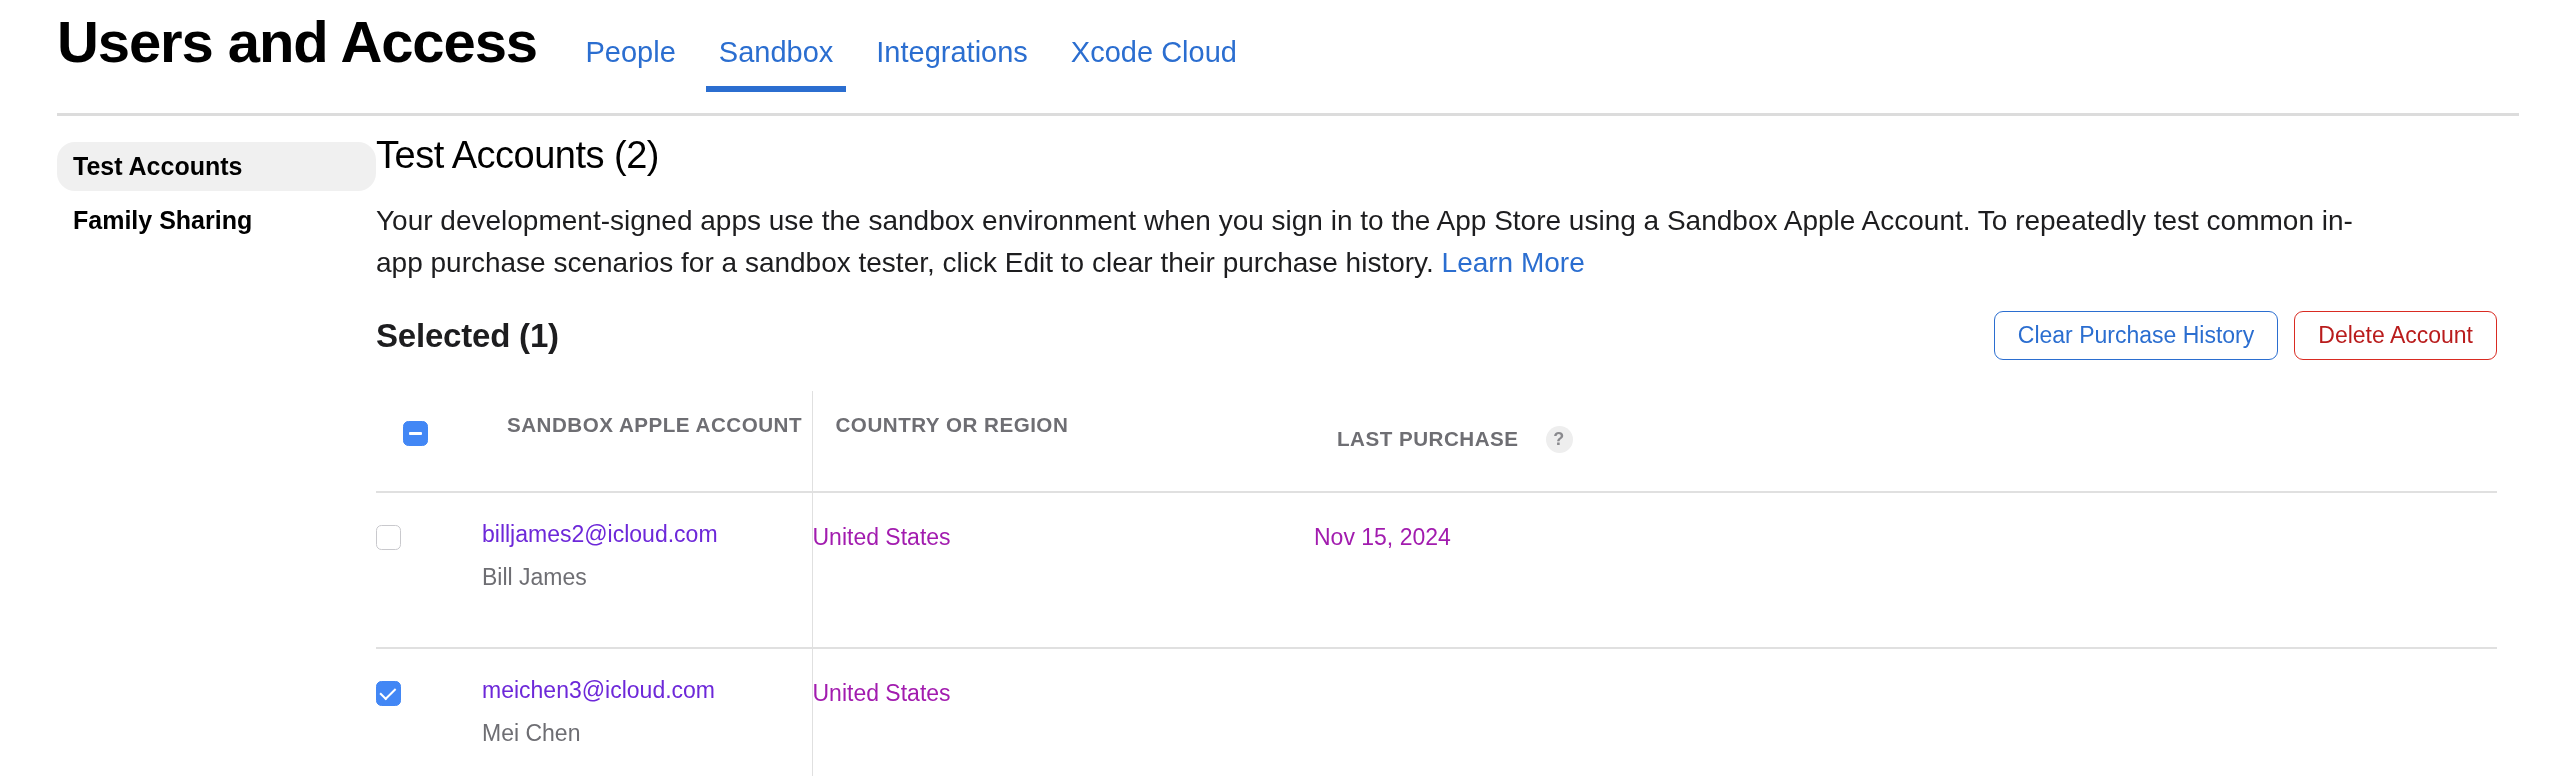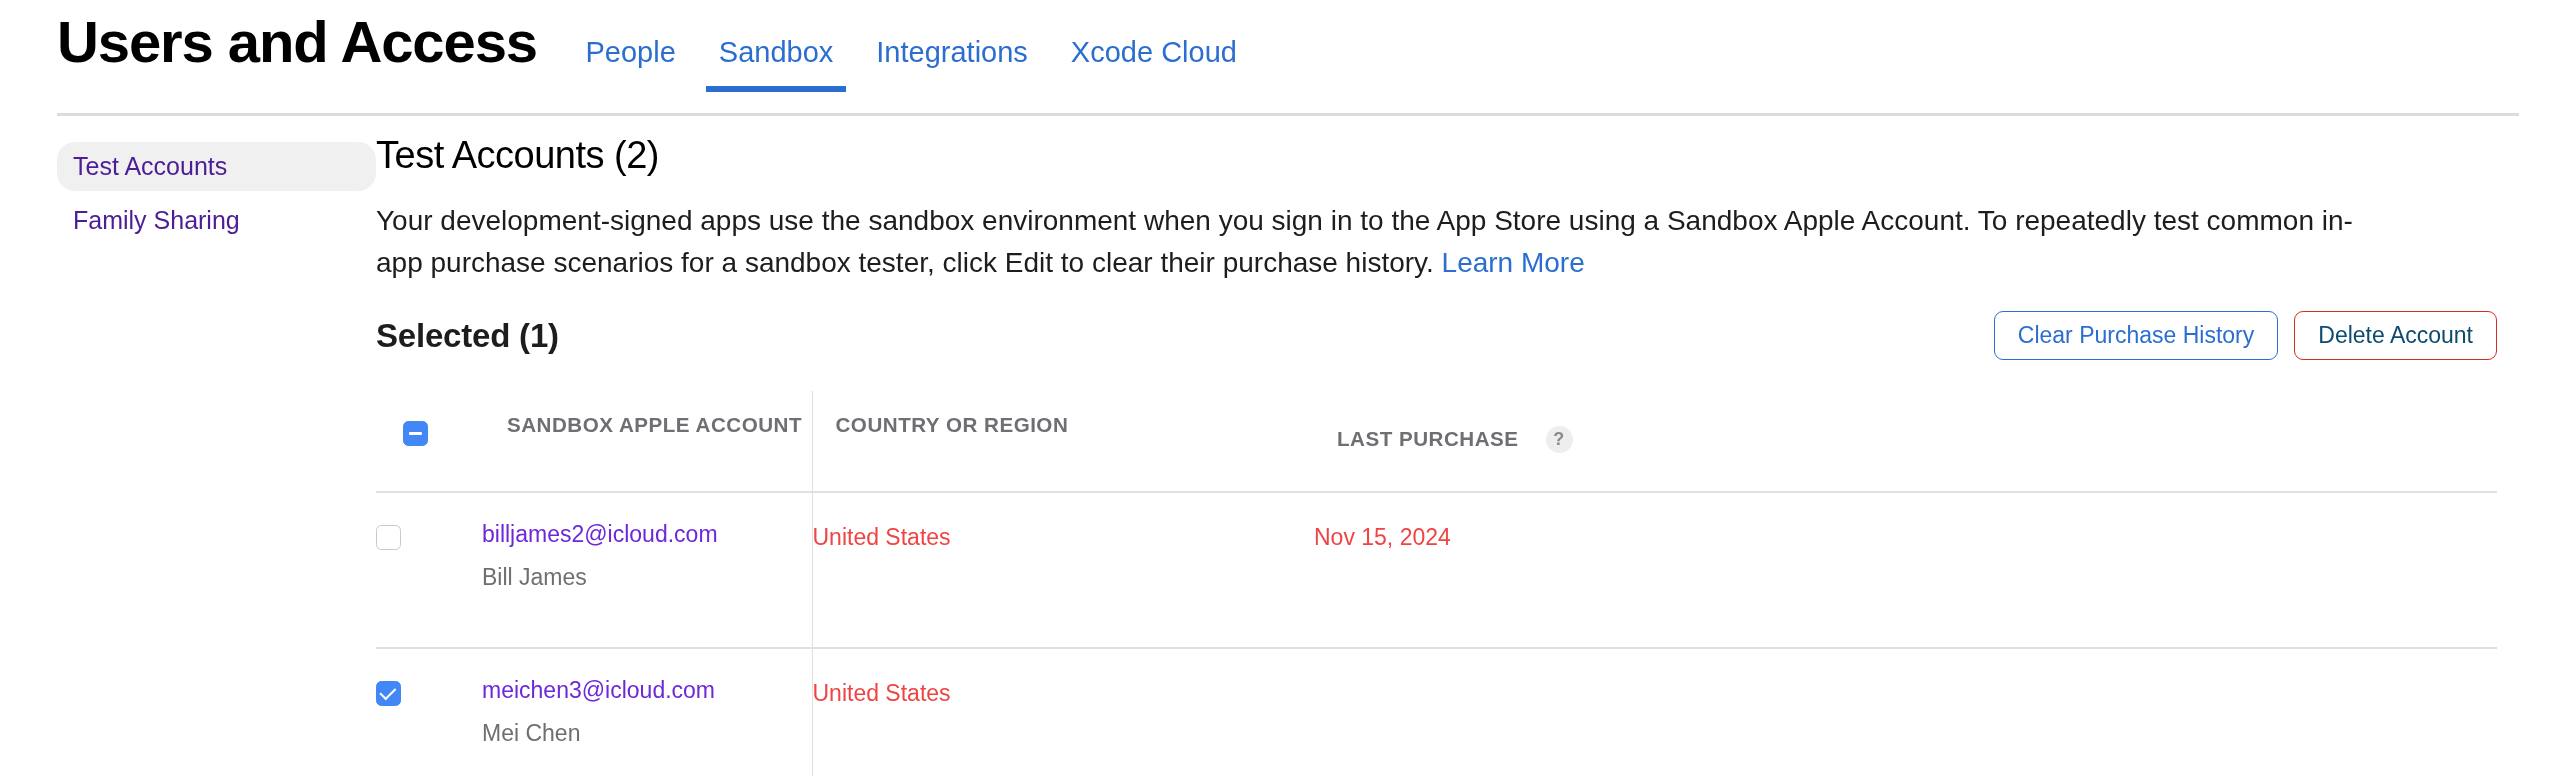--- a/index.html
+++ b/index.html
@@ -83,26 +83,27 @@
   }
   .sidebar {
     width: 376px;
     flex: 0 0 376px;
     padding-left: 57px;
     box-sizing: border-box;
     padding-top: 7.2px;
   }
   .side-item {
     font-size: 25px;
-    color: #4c1d95;
+    color: #000000;
     padding: 10px 16px;
     border-radius: 18px;
     margin-bottom: 5.4px;
     cursor: pointer;
     line-height: 1.15;
+    font-weight: bold;
   }
   .side-item.selected {
     background: #f0f0f0;
   }
 
   .main {
     flex: 1 1 auto;
     padding-right: 79px;
     box-sizing: border-box;
   }
@@ -154,21 +155,21 @@
     cursor: pointer;
     line-height: 1.2;
     white-space: nowrap;
   }
   .btn-blue {
     border: 1.8px solid #2b6ed0;
     color: #2b6ed0;
   }
   .btn-red {
     border: 1.8px solid #d92b22;
-    color: #0c4a6e;
+    color: #b91c1c;
   }
 
   
   .tbl {
     width: 100%;
     border-collapse: collapse;
     table-layout: fixed;
   }
   .tbl th, .tbl td {
     text-align: left;
@@ -232,21 +233,21 @@
     margin-bottom: 14.3px;
     word-break: break-all;
   }
   .acct-name {
     font-size: 23px;
     color: #6e6e73;
     line-height: 1.25;
   }
   .cell-value {
     font-size: 23px;
-    color: #ef4444;
+    color: #a21caf;
     line-height: 1.25;
     padding-top: 3.6px;
   }
 
   
   .cb {
     width: 25px;
     height: 25px;
     border-radius: 5.4px;
     box-sizing: border-box;

